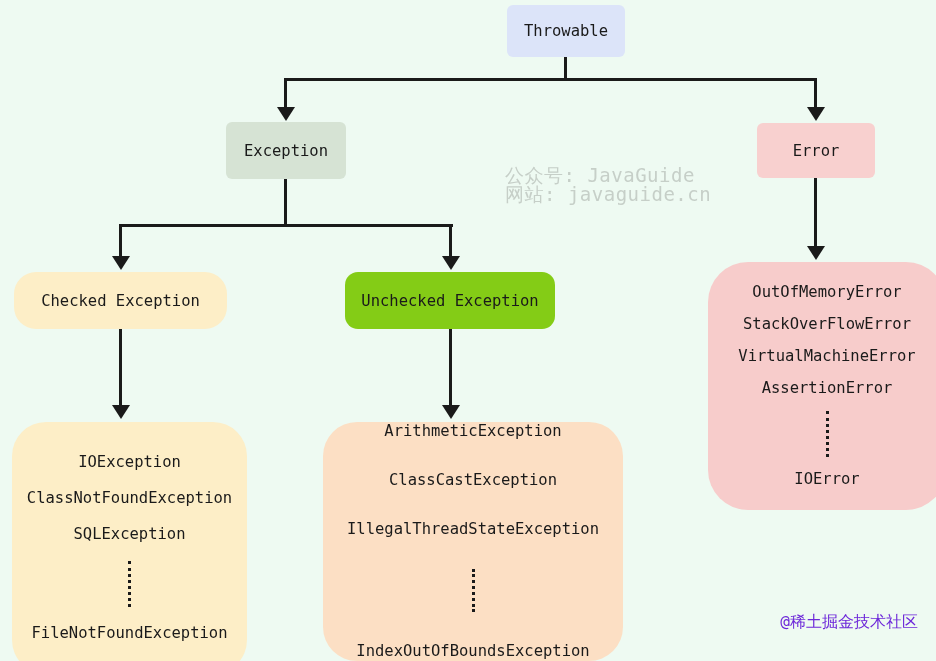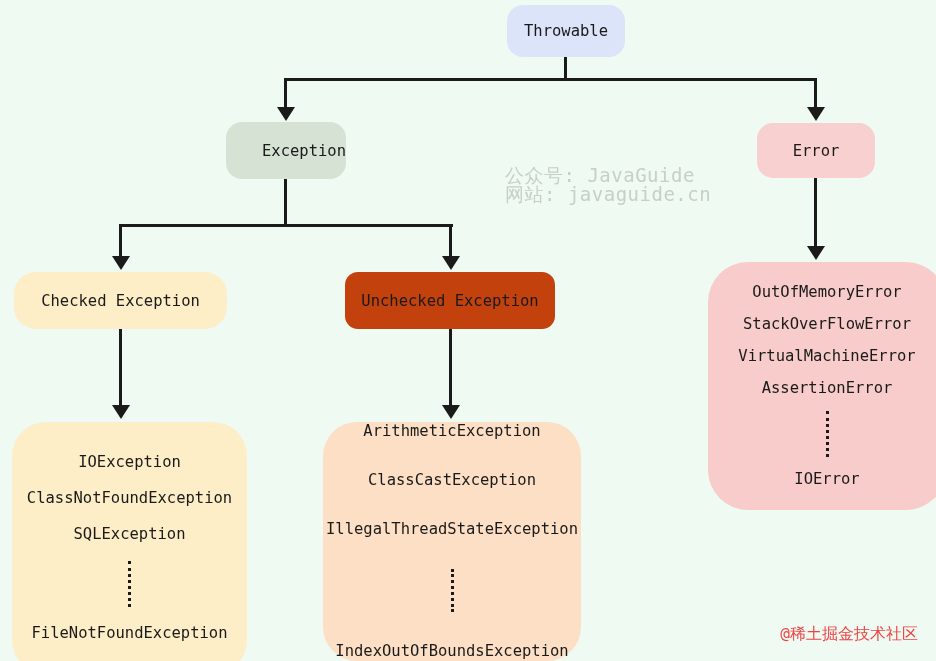--- a/index.html
+++ b/index.html
@@ -9,57 +9,57 @@
     font-family:"DejaVu Sans Mono","Liberation Mono",monospace;
     overflow:hidden;
   }
   .canvas{position:relative;width:936px;height:661px;background:#eefaf2;}
 
   
   .node{
     position:absolute;
     display:flex;align-items:center;justify-content:center;
     color:#1a1a1a;font-size:15.5px;font-weight:500;
-    border-radius:16px;
+    border-radius:6px;
   }
   .node-throwable{left:507px;top:5px;width:118px;height:52px;background:#dce4f9;}
-  .node-exception{left:226px;top:122px;width:120px;height:57px;background:#d6e3d4;justify-content:flex-end;}
+  .node-exception{left:226px;top:122px;width:120px;height:57px;background:#d6e3d4;}
   .node-error{left:757px;top:123px;width:118px;height:55px;background:#f8d0cf;}
   .node-checked{left:14px;top:272px;width:213px;height:57px;background:#fdeec7;border-radius:22px;}
-  .node-unchecked{left:345px;top:272px;width:210px;height:57px;background:#c2410c;border-radius:13px;}
+  .node-unchecked{left:345px;top:272px;width:210px;height:57px;background:#84cc16;border-radius:13px;}
 
   
   .listbox{
     position:absolute;
     display:flex;flex-direction:column;align-items:center;justify-content:center;
     color:#1a1a1a;font-size:15.5px;font-weight:500;
   }
   .list-checked{left:12px;top:422px;width:235px;height:252px;background:#fdeec7;border-radius:34px;gap:17px;}
-  .list-unchecked{left:323px;top:422px;width:258px;height:239px;background:#fcdfc4;border-radius:34px;gap:30px;}
+  .list-unchecked{left:323px;top:422px;width:300px;height:239px;background:#fcdfc4;border-radius:34px;gap:30px;}
   .list-error{left:708px;top:262px;width:238px;height:248px;background:#f7cccb;border-radius:40px;gap:13px;}
   .list-item{line-height:19px;white-space:nowrap;}
   .dots{height:46px;width:0;border-left:3px dotted #1a1a1a;}
 
   
   .line{position:absolute;background:#1a1a1a;}
   .arrowhead{
     position:absolute;width:0;height:0;
     border-left:9px solid transparent;
     border-right:9px solid transparent;
     border-top:14px solid #1a1a1a;
   }
 
   
   .wm-center{
     position:absolute;left:505px;top:166px;
     color:#c6cfc8;font-size:19px;line-height:19px;letter-spacing:.5px;
   }
   .wm-juejin{
-    position:absolute;right:18px;bottom:16px;
-    color:#ef4444;font-size:16px;
+    position:absolute;right:18px;bottom:28px;
+    color:#6d28d9;font-size:16px;
   }
 </style>
 </head>
 <body>
 
 <div class="canvas">
 
   <div class="line" style="left:564px;top:57px;width:3px;height:23px"></div>
   <div class="line" style="left:284px;top:78px;width:533px;height:3px"></div>
   <div class="line" style="left:284px;top:78px;width:3px;height:31px"></div>

